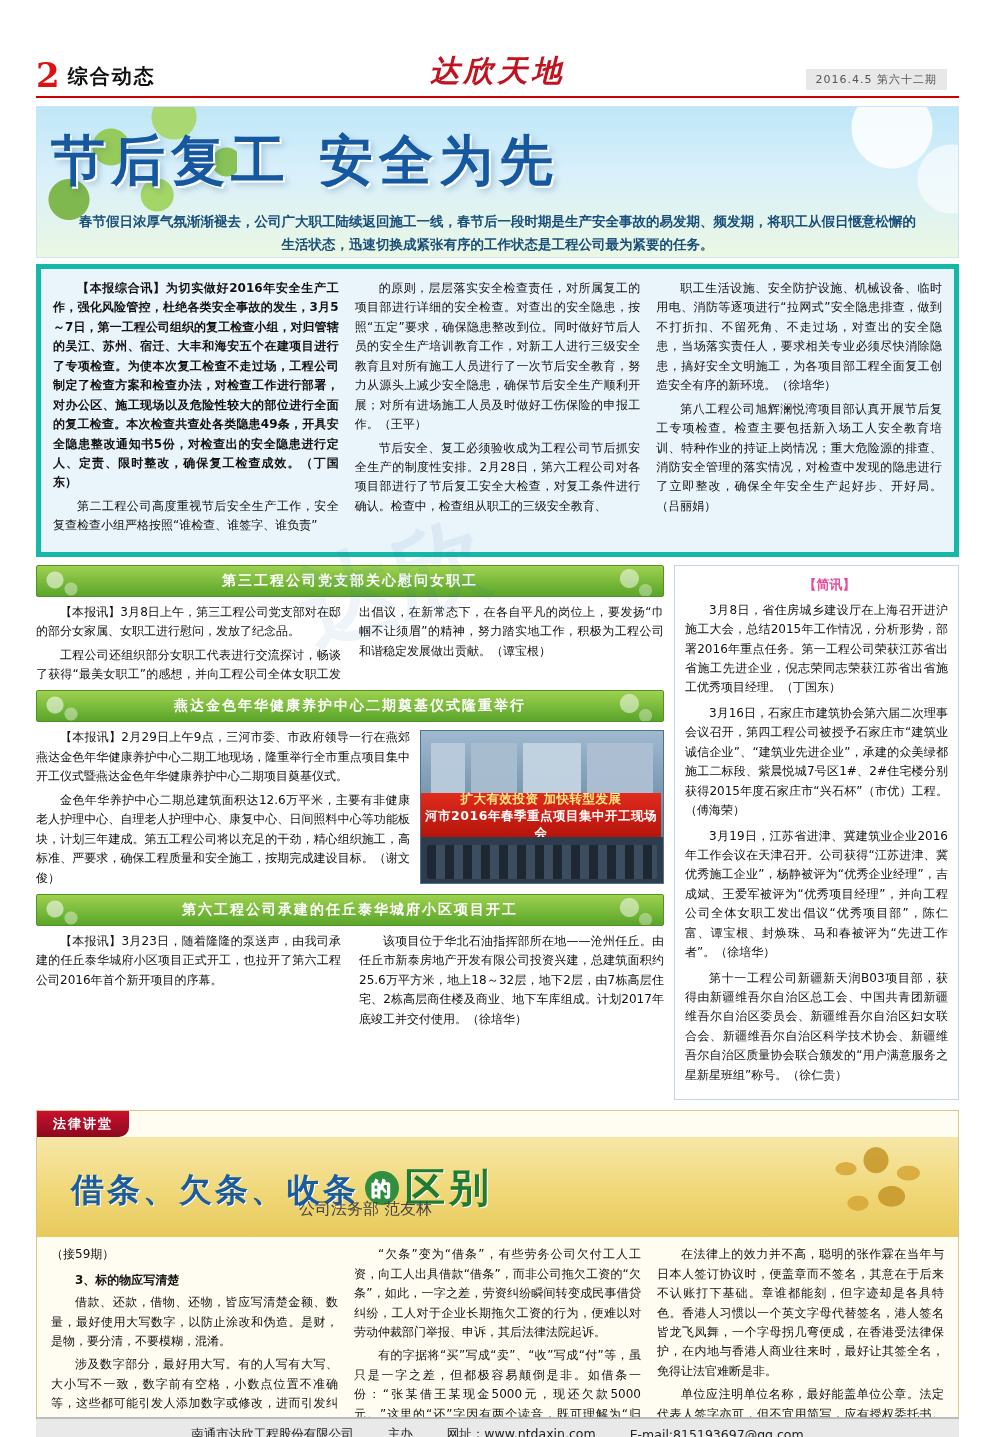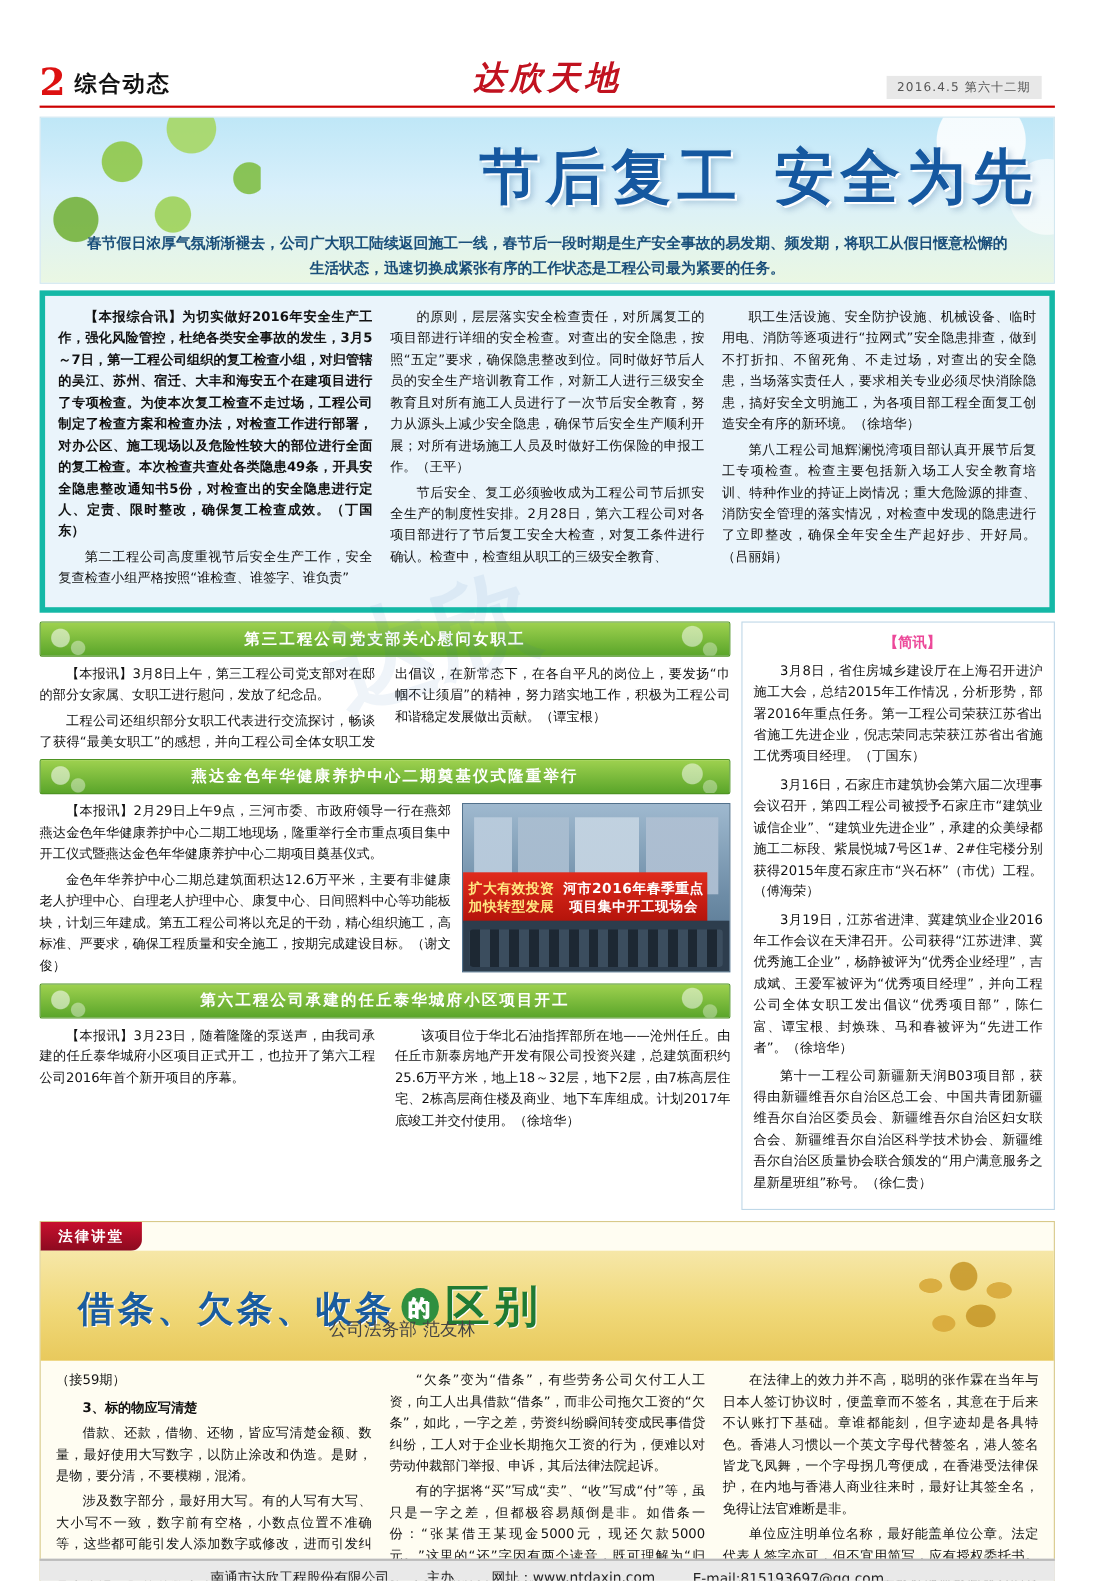--- a/index.html
+++ b/index.html
@@ -62,21 +62,21 @@
                radial-gradient(circle at 62% 72%,#9ad04f 0 16px,transparent 17px),
                radial-gradient(circle at 95% 50%,#7cbb3a 0 14px,transparent 15px);
     opacity:.85;
   }
   .hero:after{
     content:"";position:absolute;right:-30px;top:-30px;width:240px;height:170px;
     background:radial-gradient(circle at 60% 30%,rgba(255,255,255,.85) 0 40px,transparent 41px),
                radial-gradient(circle at 85% 60%,rgba(255,255,255,.6) 0 34px,transparent 35px);
   }
   .hero-title{
-    position:relative;z-index:3;text-align:right;padding-top:18px;
+    position:relative;z-index:3;text-align:left;padding-top:18px;
     font-family:"DejaVu Serif","Liberation Serif",serif;
     font-size:54px;font-weight:bold;color:#1558a0;
     letter-spacing:6px;
     text-shadow:2px 2px 0 #ffffff, 4px 4px 6px rgba(0,60,120,.25);
   }
   .hero-title span{margin:0 14px;}
   .hero-sub{
     position:relative;z-index:3;
     margin:12px 40px 0 40px;
     font-size:13.5px;line-height:1.7;color:#1a4f7a;font-weight:bold;
@@ -136,24 +136,24 @@
     background:linear-gradient(180deg,#9fb9cf 0%,#6d8ca6 55%,#4d6d88 100%);
     position:relative;border:1px solid #51718c;
   }
   .photo .bld{
     position:absolute;top:12px;left:10px;width:222px;height:70px;
     background:
       linear-gradient(90deg,#b9cbdc 0 34px,transparent 34px 40px,#a9bdd0 40px 86px,transparent 86px 92px,#c3d3e1 92px 150px,transparent 150px 156px,#aebfd2 156px 222px);
     opacity:.95;
   }
   .photo .banner{
-    position:absolute;left:0;top:62px;width:222px;height:46px;
+    position:absolute;left:0;top:62px;width:240px;height:46px;
     background:linear-gradient(180deg,#e02b1d 0%,#b3130a 100%);
     color:#ffe680;font-weight:bold;font-size:12.5px;
-    display:flex;flex-direction:row;align-items:center;justify-content:center;
+    display:flex;flex-direction:column;align-items:center;justify-content:center;
     line-height:1.35;letter-spacing:.5px;text-align:center;
   }
   .photo .banner .l2{color:#fff;}
   .photo .crowd{
     position:absolute;left:0;bottom:0;width:242px;height:46px;
     background:#2d3d4d;
   }
   .photo .crowd:before{
     content:"";position:absolute;left:6px;bottom:4px;width:230px;height:34px;
     background:repeating-linear-gradient(90deg,#1d2833 0 9px,#3b4d5e 9px 18px);

